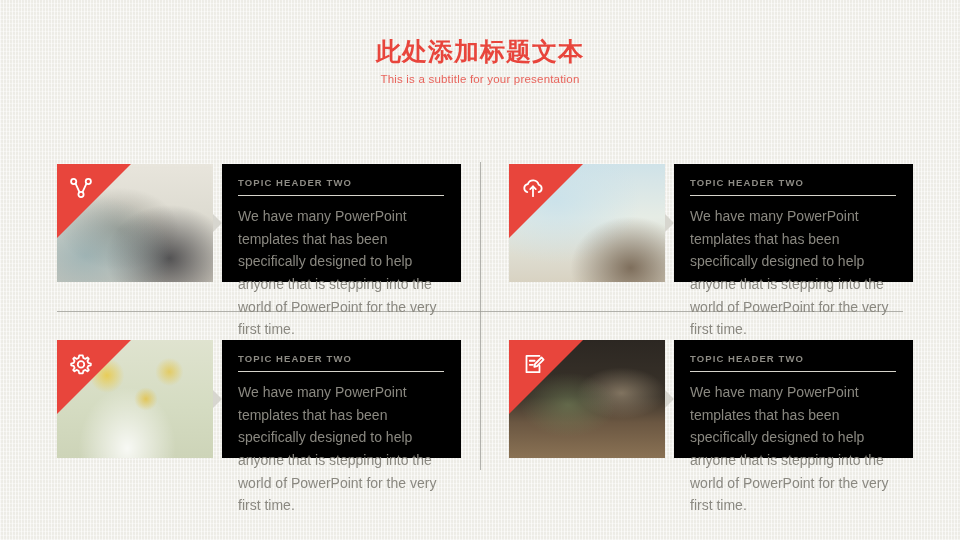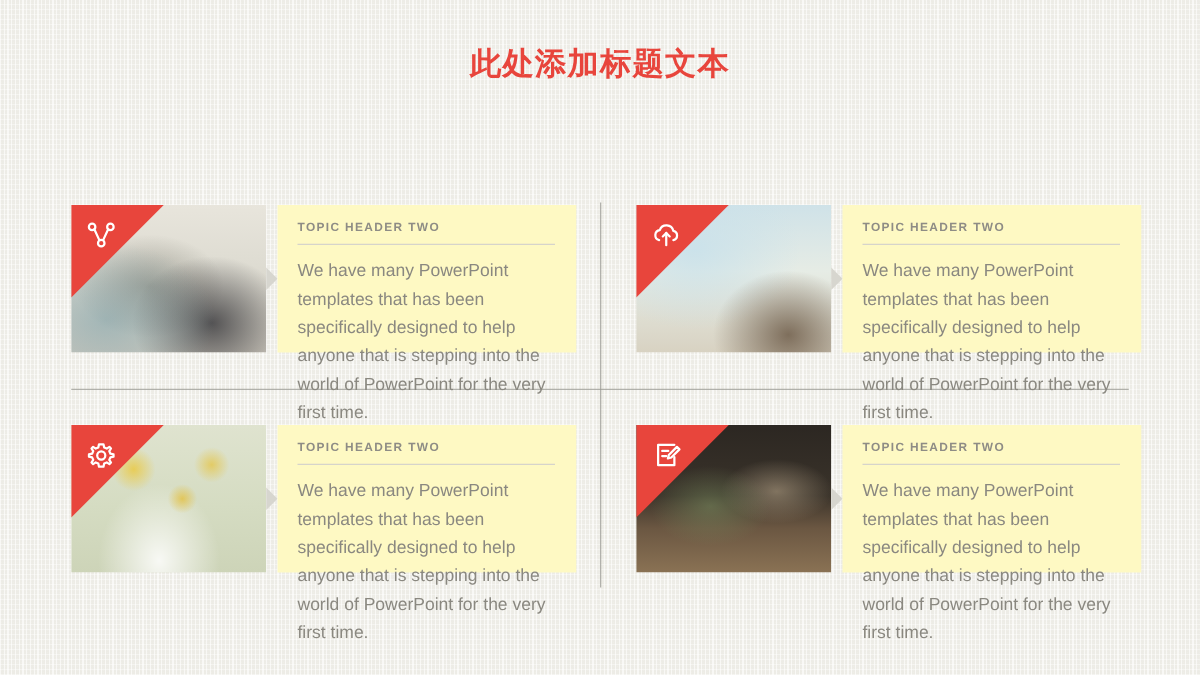--- a/index.html
+++ b/index.html
@@ -154,21 +154,21 @@
     top: 50%;
     left: 0;
     transform: translateY(-50%);
     border-left: 9px solid #d7d6cf;
     border-top: 9px solid transparent;
     border-bottom: 9px solid transparent;
   }
 
   .panel {
     flex: 1 1 auto;
-    background: #fef9c3;
+    background: #000000;
     padding: 13px 17px 10px 16px;
     box-sizing: border-box;
     position: relative;
   }
   .panel-header {
     font-size: 9.5px;
     letter-spacing: 1.1px;
     color: #8e8c85;
     font-weight: bold;
     padding-bottom: 7px;
@@ -183,20 +183,21 @@
 </style>
 </head>
 <body>
 
 <div class="slide">
 
   <div class="paper-texture"></div>
 
   <div class="title-block">
     <div class="main-title">此处添加标题文本</div>
+    <div class="sub-title">This is a subtitle for your presentation</div>
   </div>
 
   <div class="divider-h"></div>
   <div class="divider-v"></div>
 
   <div class="card c1">
     <div class="thumb">
       <div class="photo photo-1"></div>
       <div class="corner"></div>
       <div class="corner-icon">

